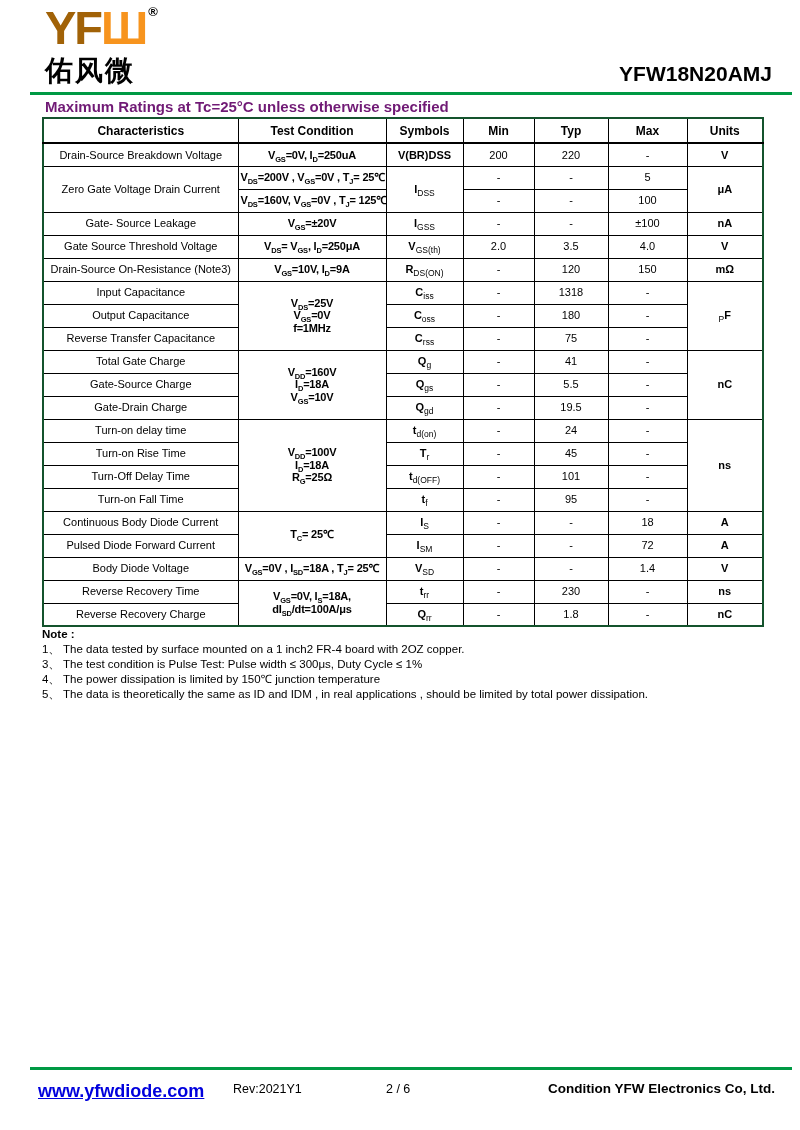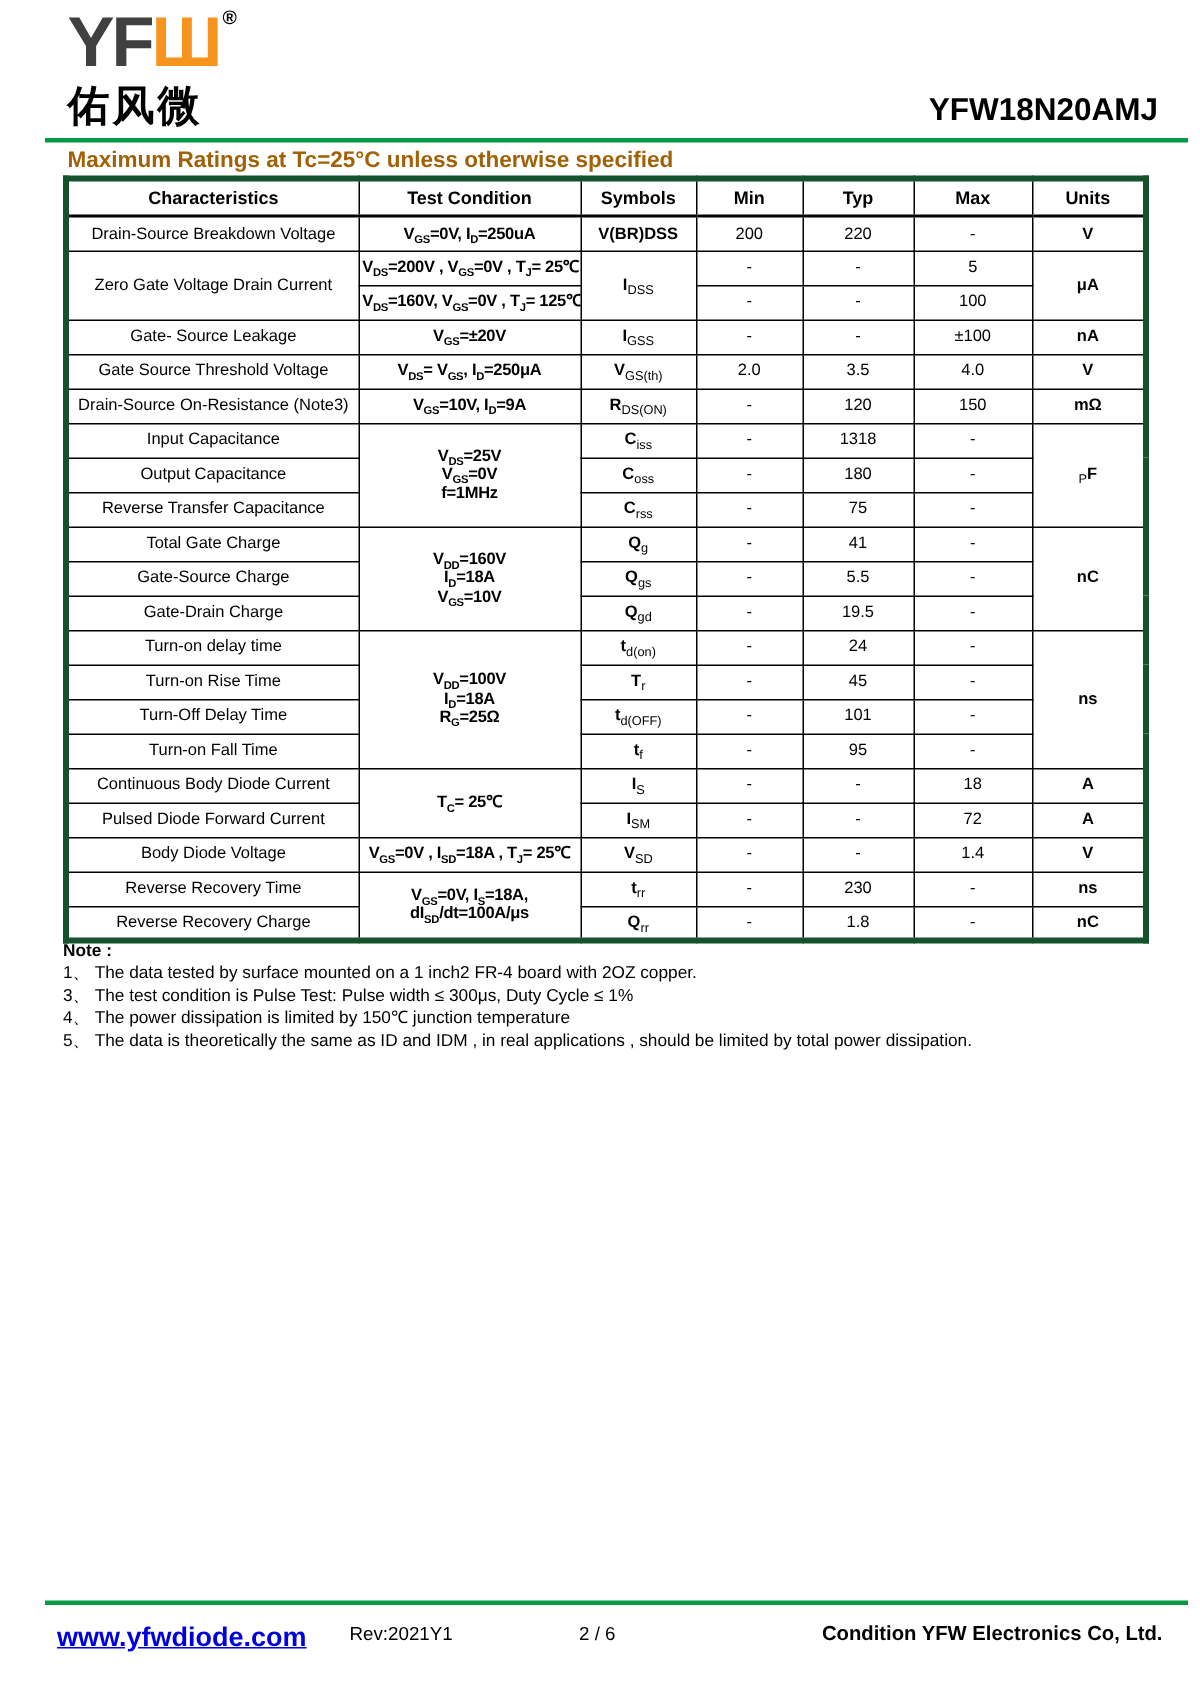--- a/index.html
+++ b/index.html
@@ -5,36 +5,36 @@
   * { margin:0; padding:0; box-sizing:border-box; }
   body {
     width:800px; height:1130px; background:#ffffff; position:relative;
     font-family:"Liberation Sans", sans-serif; color:#000;
   }
   .page { position:absolute; inset:0; overflow:hidden; }
 
   
   .logo { position:absolute; left:45px; top:4px; }
   .logo-main { font-size:47px; font-weight:bold; line-height:1.0; letter-spacing:-2px; white-space:nowrap; }
-  .logo-green { color:#404040; }
+  .logo-green { color:#a16207; }
   .logo-orange { color:#F7941E; }
   .reg-mark { font-size:13px; font-weight:bold; color:#000; vertical-align:28px; letter-spacing:0; margin-left:2px; }
   .logo-cn { font-size:28px; font-weight:bold; letter-spacing:2px; margin-top:1px; }
   .part-number { position:absolute; right:28px; top:62px; font-size:21px; font-weight:bold; }
   .header-rule { position:absolute; left:30px; width:762px; top:92px; height:3px; background:#009944; }
-  .section-title { position:absolute; left:45px; top:98px; font-size:15px; font-weight:bold; color:#a16207; }
+  .section-title { position:absolute; left:45px; top:98px; font-size:15px; font-weight:bold; color:#701a75; }
 
   
   table.ratings { position:absolute; left:42px; top:117px; width:720px;
     border-collapse:collapse; table-layout:fixed; }
   table.ratings th, table.ratings td {
     border:1px solid #000; text-align:center; vertical-align:middle;
     padding:1px 2px; overflow:hidden;
   }
-  table.ratings { border:4px solid #14532d;padding-left:16px; }
+  table.ratings { border:2px solid #14532d;padding-left:16px; }
   table.ratings th { height:25px; font-size:12px; font-weight:bold; border-bottom:2px solid #000; }
   table.ratings td { height:23px; font-size:11px; line-height:12.5px; white-space:nowrap; }
   td.col-0 { text-align:left; padding-left:3px; font-size:11px; }
   td.col-1 { font-weight:bold; font-size:10px; letter-spacing:-0.2px; }
   td.col-2 { font-weight:bold; font-size:12px; }
   td.col-6 { font-weight:bold; font-size:12.5px; }
   table.ratings sub { font-size:7.5px; line-height:0; }
   td.col-2 sub, td.col-6 sub { font-size:8.5px; font-weight:normal; }
 
   

